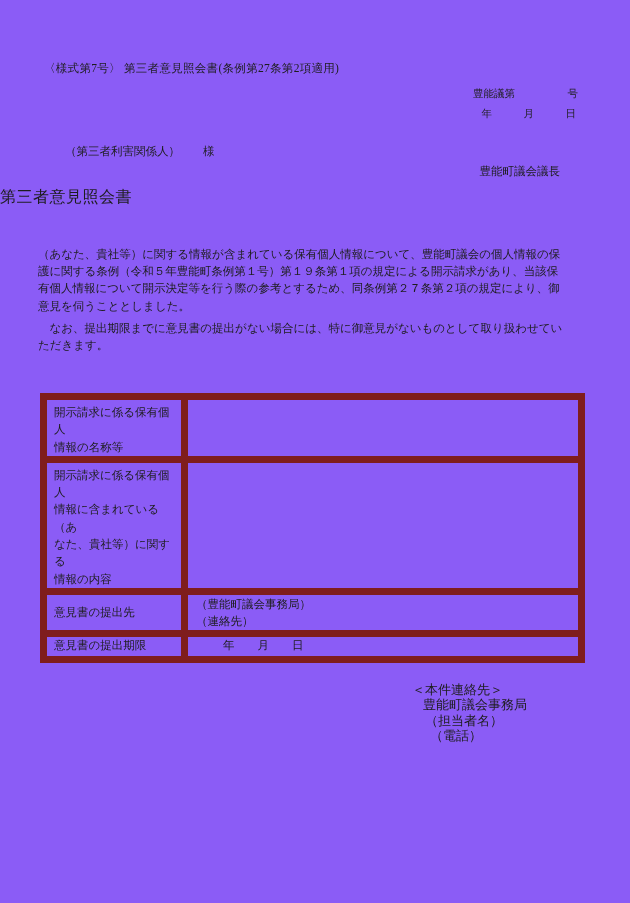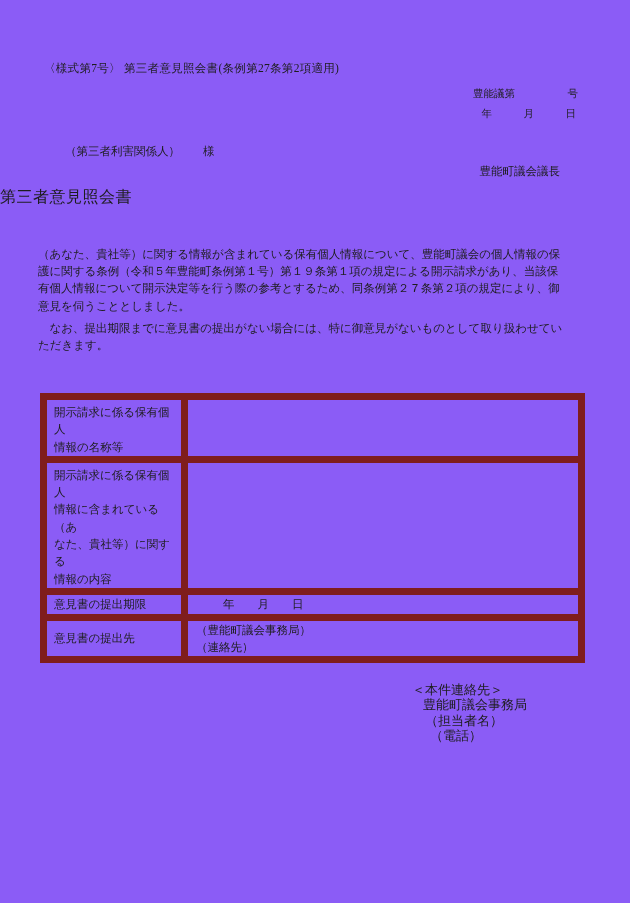--- a/index.html
+++ b/index.html
@@ -189,33 +189,33 @@
 情報の名称等</td>
         <td class="content-cell"></td>
       </tr>
       <tr style="height:69px;">
         <td class="label-cell">開示請求に係る保有個人
 情報に含まれている（あ
 なた、貴社等）に関する
 情報の内容</td>
         <td class="content-cell"></td>
       </tr>
-      <tr style="height:26px;">
-        <td class="label-cell v-mid">意見書の提出期限</td>
-        <td class="content-cell v-mid">
-          <span class="indent-date">年　　月　　日</span>
-        </td>
-      </tr>
       <tr style="height:36px;">
         <td class="label-cell v-mid">意見書の提出先</td>
         <td class="content-cell">
           <div class="submit-dest">（豊能町議会事務局）
 （連絡先）</div>
         </td>
       </tr>
+      <tr style="height:26px;">
+        <td class="label-cell v-mid">意見書の提出期限</td>
+        <td class="content-cell v-mid">
+          <span class="indent-date">年　　月　　日</span>
+        </td>
+      </tr>
     </tbody>
   </table>
 
   <div class="contact-block">
     <div class="c-line1">＜本件連絡先＞</div>
     <div class="c-line2">豊能町議会事務局</div>
     <div class="c-line3">（担当者名）</div>
     <div class="c-line4">（電話）</div>
   </div>
 

